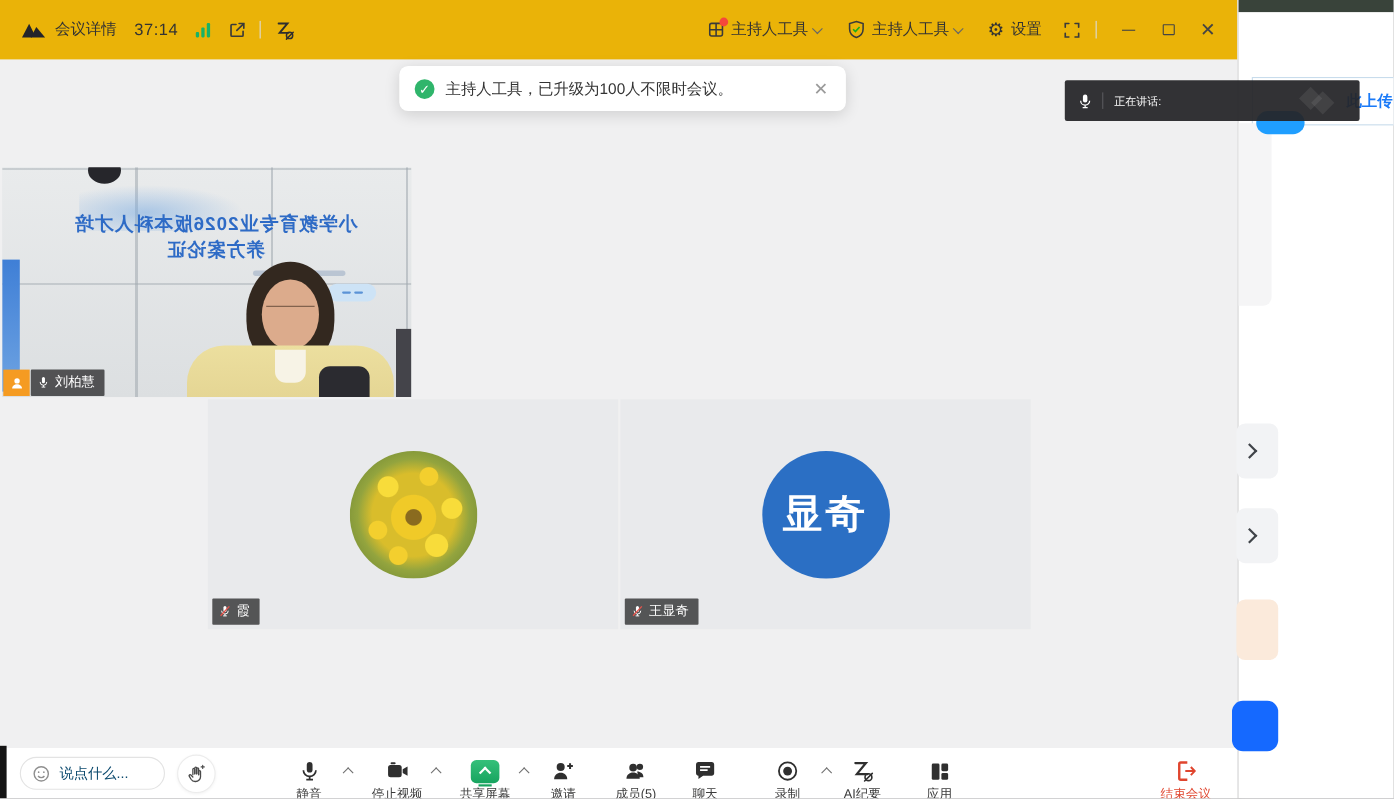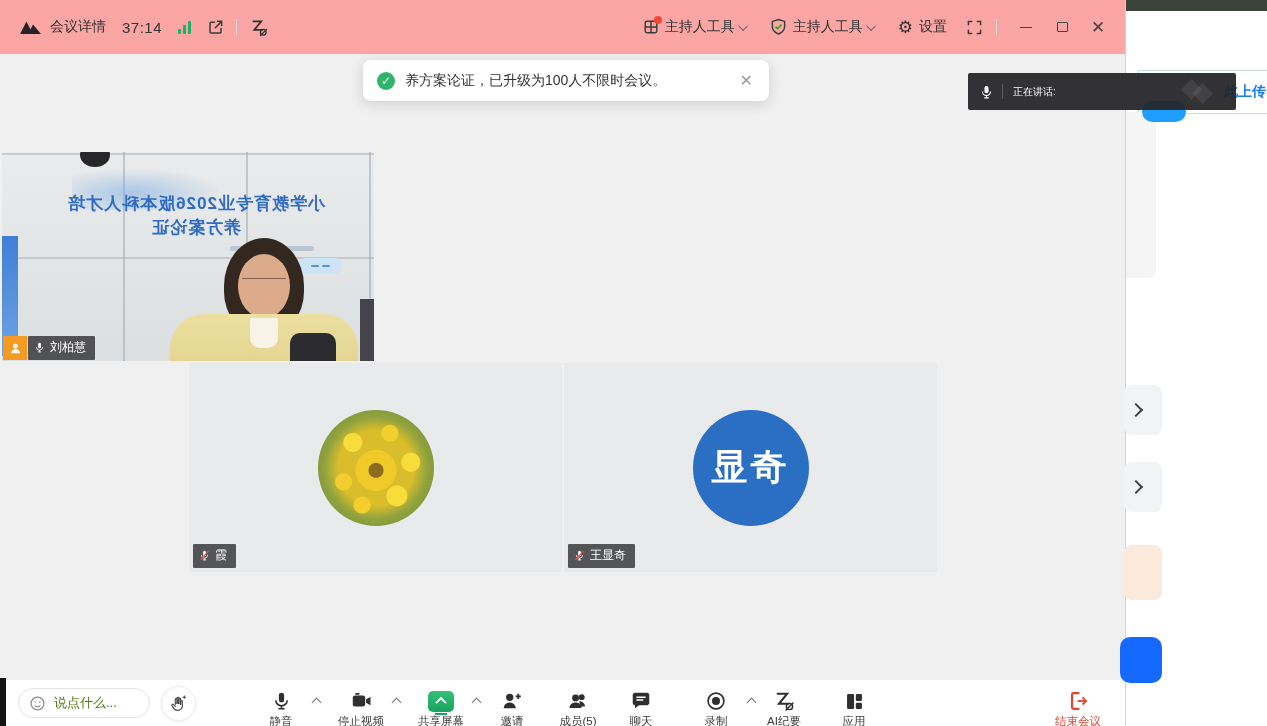--- a/index.html
+++ b/index.html
@@ -3,21 +3,21 @@
 <meta charset="utf-8">
 <style>
   * { margin:0; padding:0; box-sizing:border-box; }
   body { font-family:"Liberation Sans","DejaVu Sans",sans-serif; background:#888; }
   #stage { position:relative; width:1267px; height:726px; background:#fff; overflow:hidden; }
 
   
   #meeting { position:absolute; left:0; top:0; width:1125px; height:726px; background:#f0f0f1; box-shadow:2px 0 8px rgba(0,0,0,.18); }
 
   
-  #titlebar { position:absolute; left:0; top:0; width:1125px; height:54px; background:#fca5a5; display:flex; align-items:center; justify-content:space-between; padding:0 12px 0 18px;gap:26px; }
+  #titlebar { position:absolute; left:0; top:0; width:1125px; height:54px; background:#eab308; display:flex; align-items:center; justify-content:space-between; padding:0 12px 0 18px;gap:26px; }
   .tb-left, .tb-right { display:flex; align-items:center; }
   .tb-item { display:flex; align-items:center; gap:6px; color:#333; font-size:14px; white-space:nowrap; }
   .tb-gap { margin-left:16px; }
   .v-div { width:1px; height:16px; background:#dcdcdc; margin:0 12px; }
   .caret-down { width:7px; height:7px; border-left:1.4px solid #666; border-bottom:1.4px solid #666; transform:rotate(-45deg) translateY(-2px); display:inline-block; }
   .timer { font-size:15px; color:#333; margin-left:16px; letter-spacing:.5px; }
   .sig { display:inline-flex; align-items:flex-end; gap:2px; margin-left:16px; }
   .sig i { display:block; width:3px; background:#19b266; border-radius:1px; }
   .grid-ico-wrap { position:relative; }
   .red-dot { position:absolute; top:-3px; right:-3px; width:8px; height:8px; border-radius:50%; background:#f5483b; }
@@ -101,21 +101,21 @@
   .blue-avatar { background:#2b6fc4; display:flex; align-items:center; justify-content:center; color:#fff; font-size:36px; font-weight:bold; letter-spacing:3px; }
 
   
   .name-tag { position:absolute; left:4px; bottom:4px; display:flex; align-items:stretch; z-index:5; }
   .tag-badge { width:24px; background:#f59b22; display:flex; align-items:center; justify-content:center; margin-right:1px; }
   .tag-body { background:rgba(42,42,44,.78); color:#fff; font-size:12px; padding:3px 9px 4px 6px; display:flex; align-items:center; gap:5px; border-radius:1px; white-space:nowrap; }
 
   
   #toolbar { position:absolute; left:0; top:680px; width:1125px; height:46px; background:#fff; }
   .quickchat { position:absolute; left:18px; top:8px; width:132px; height:30px; border:1px solid #e3e3e3; border-radius:16px; background:#fff; display:flex; align-items:center; gap:8px; padding:0 10px; }
-  .quickchat .ph { color:#4d7c0f; font-size:13px; white-space:nowrap; }
+  .quickchat .ph { color:#0c4a6e; font-size:13px; white-space:nowrap; }
   .hand-btn { position:absolute; left:161px; top:6px; width:35px; height:35px; border-radius:50%; border:1px solid #ececec; background:#fff; display:flex; align-items:center; justify-content:center; box-shadow:0 1px 3px rgba(0,0,0,.06); }
   .tbtn { position:absolute; top:9px; width:64px; display:flex; flex-direction:column; align-items:center; color:#333; }
   .tbtn .lbl { font-size:11.5px; color:#3a3a3a; margin-top:1px; white-space:nowrap; }
   .tbtn .ico { height:24px; display:flex; align-items:center; justify-content:center; }
   .caret-up { position:absolute; right:-7px; top:10px; width:7px; height:7px; border-left:1.4px solid #6f6f6f; border-top:1.4px solid #6f6f6f; transform:rotate(45deg); }
   .share-chip { width:26px; height:21px; border-radius:5px; background:linear-gradient(180deg,#35c07a,#17a45f); display:flex; align-items:center; justify-content:center; position:relative; }
   .share-chip .up { width:8px; height:8px; border-left:2px solid #fff; border-top:2px solid #fff; transform:rotate(45deg) translate(1px,1px); }
   .share-chip::after { content:""; position:absolute; bottom:-3px; left:7px; width:12px; height:2px; background:#17a45f; }
   .end-btn { width:76px; }
   .end-btn .lbl { color:#e0452e; }
@@ -449,21 +449,21 @@
       </div>
     <div class="chev-box" id="chev-2">
         <span class="gt"></span>
       </div>
     <div class="peach-box"></div>
     <div class="blue-cta"></div>
   </div>
 
   <div id="toast">
     <span class="toast-check">✓</span>
-    <span class="msg">养方案论证，已升级为100人不限时会议。</span>
+    <span class="msg">主持人工具，已升级为100人不限时会议。</span>
     <span class="toast-close">✕</span>
   </div>
 
   <div id="speakbar">
     <span>
       <svg width="13" height="16" viewBox="0 0 16 18" fill="none">
           <rect x="5.5" y="1.5" width="5" height="9" rx="2.5" fill="#fff"></rect>
           <path d="M3 8.5a5 5 0 0 0 10 0" stroke="#fff" stroke-width="1.4"></path>
           <path d="M8 13.5v2.4M5.2 16.2h5.6" stroke="#fff" stroke-width="1.4"></path>
         </svg>

